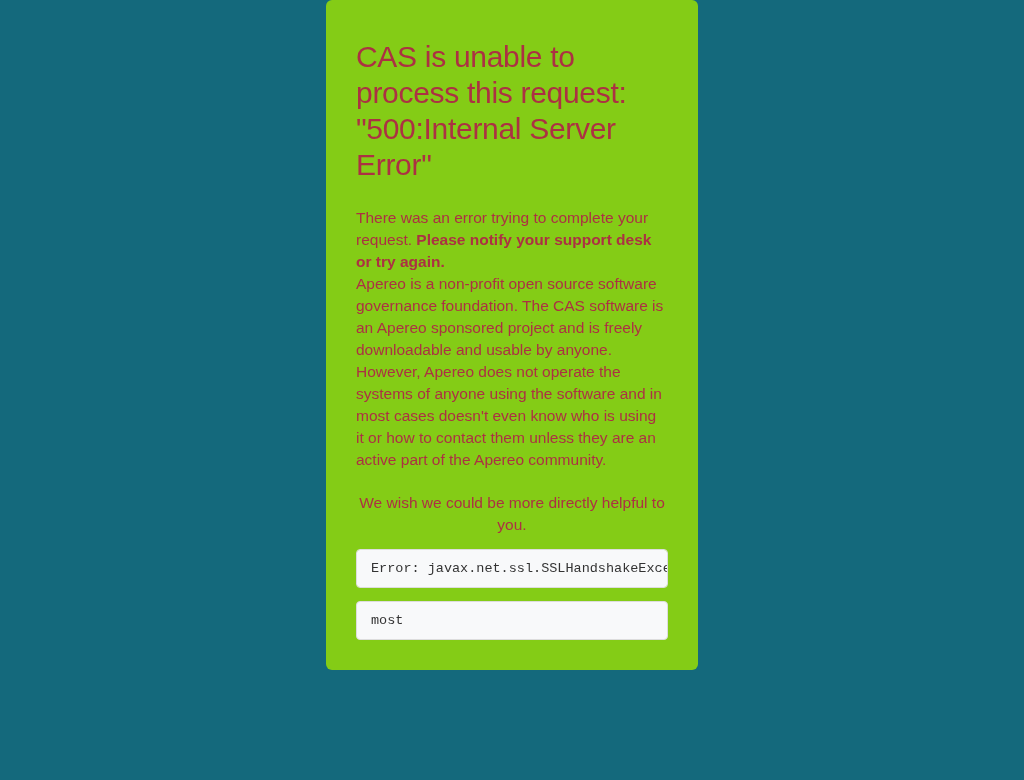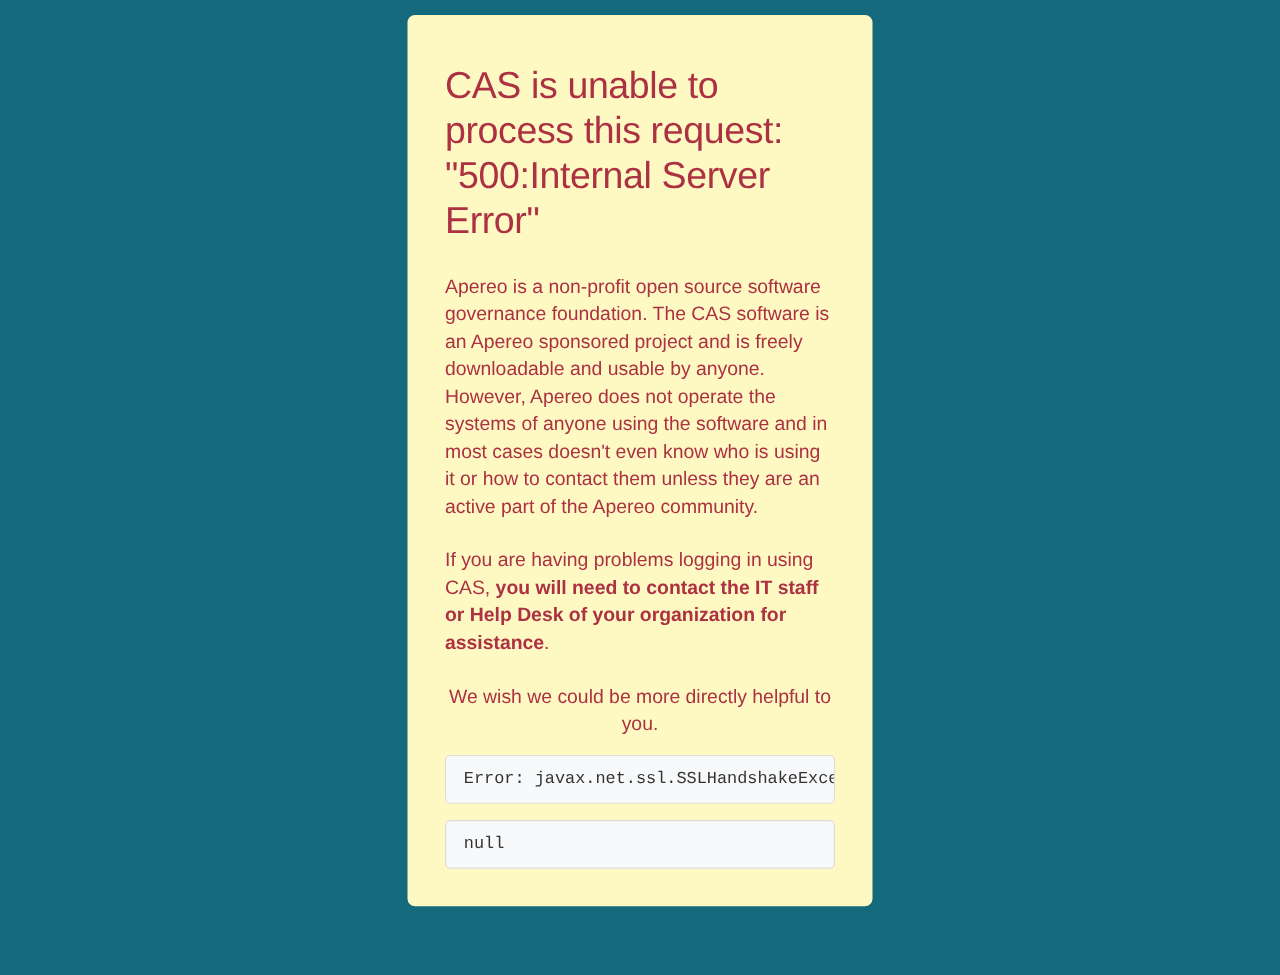--- a/index.html
+++ b/index.html
@@ -5,25 +5,25 @@
     * { margin: 0; padding: 0; box-sizing: border-box; }
     body {
       background-color: #14697c;
       font-family: -apple-system, BlinkMacSystemFont, "Segoe UI", Helvetica, Arial, sans-serif;
       min-height: 780px;
       display: flex;
       justify-content: center;
       align-items: flex-start;
     }
     .error-card {
-      background-color: #fef9c3;
+      background-color: #84cc16;
       border-radius: 6px;
       width: 372px;
       padding: 30px 30px 30px 30px;
-      margin-top: 12px;
+      margin-top: 0;
       color: #ac3143;
     }
     h1 {
       font-weight: 400;
       font-size: 30px;
       line-height: 1.2;
       margin-top: 9px;
       margin-bottom: 24px;
       letter-spacing: -0.3px;
     }
@@ -56,25 +56,25 @@
       width: 14px;
       height: 14px;
     }
   </style>
 </head>
 <body>
 
 <div class="error-card">
   <h1>CAS is unable to process this request: "500:Internal Server Error"</h1>
 
+  <p>
+    <span>There was an error trying to complete your request. </span><strong>Please notify your support desk or try again.</strong>
+  </p>
 
   <p>Apereo is a non-profit open source software governance foundation. The CAS software is an Apereo sponsored project and is freely downloadable and usable by anyone. However, Apereo does not operate the systems of anyone using the software and in most cases doesn't even know who is using it or how to contact them unless they are an active part of the Apereo community.</p>
 
-  <p class="spaced">
-    <span>If you are having problems logging in using CAS, </span><strong>you will need to contact the IT staff or Help Desk of your organization for assistance</strong><span>.</span>
-  </p>
 
   <p class="spaced spaced-after">We wish we could be more directly helpful to you.</p>
 
   <div class="codebox">Error: javax.net.ssl.SSLHandshakeException</div>
 
-  <div class="codebox">null</div>
+  <div class="codebox">most</div>
 </div>
 
 </body></html>

